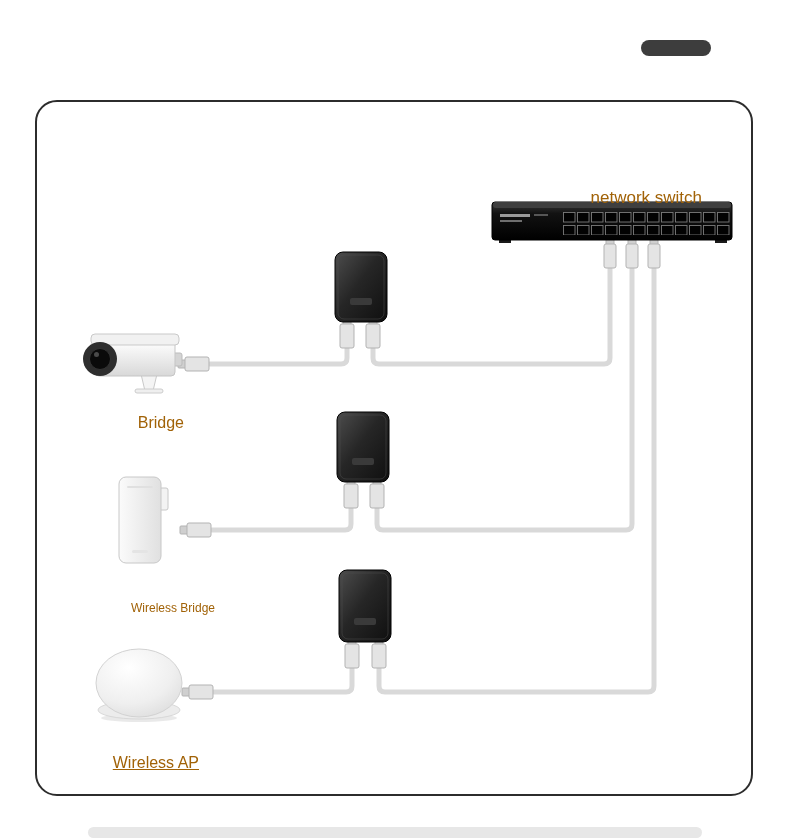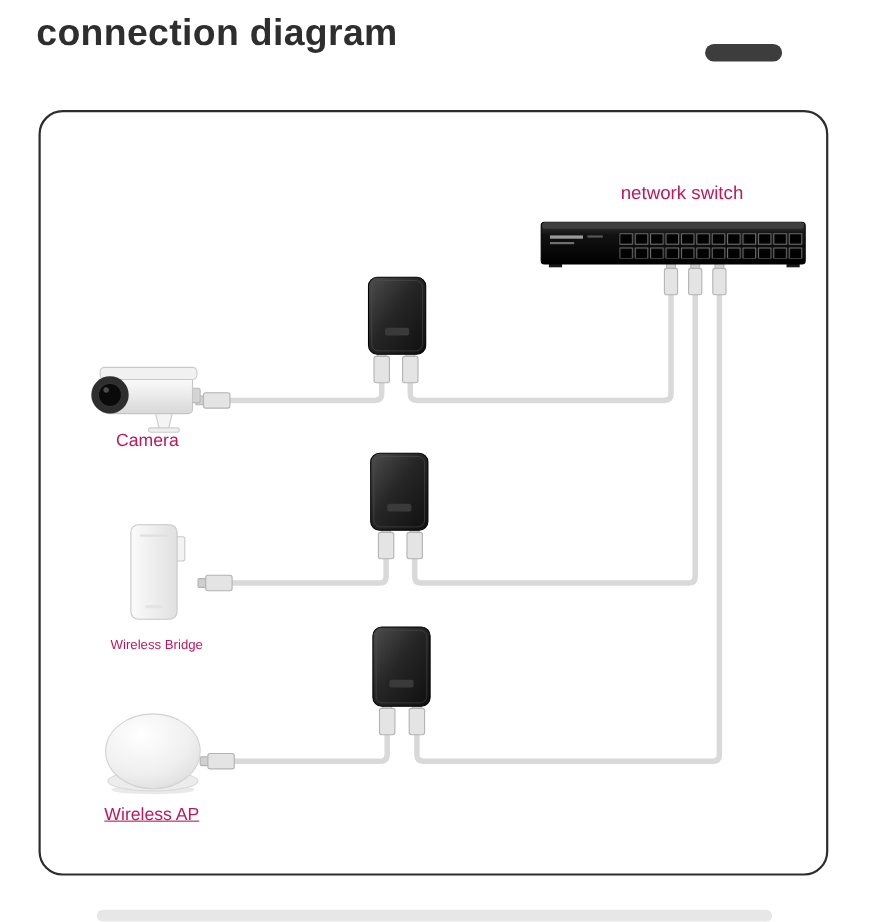--- a/index.html
+++ b/index.html
@@ -35,43 +35,43 @@
     top: 100px;
     width: 718px;
     height: 696px;
     border: 2px solid #2c2c2c;
     border-radius: 22px;
     box-sizing: border-box;
   }
   .frame svg { position: absolute; left: 0; top: 0; }
   .dlabel {
     position: absolute;
-    color: #be185d;
-    text-align: center;
+    color: #a16207;
+    text-align: right;
+    margin-top: 22px;
   }
   .switch-label { left: 501px; top: 64px;  width: 164px; font-size: 17px; }
   .camera-label { left: 47px;  top: 290px; width: 100px; font-size: 16px; }
   .bridge-label { left: 33px;  top: 477px; width: 145px; font-size: 12px; }
   .ap-label     { left: 40px;  top: 630px; width: 122px; font-size: 16px; text-decoration: underline; }
   .edge-bar {
     position: absolute;
     left: 88px;
     top: 827px;
     width: 614px;
     height: 11px;
     border-radius: 6px;
     background: #e7e7e7;
   }
 </style>
 </head>
 <body>
 
 <div class="stage">
 
-  <div class="page-title">connection diagram</div>
   <div class="accent-pill"></div>
 
   <div class="frame">
 
     <svg width="714" height="692" viewBox="0 0 714 692">
       <defs>
         <linearGradient id="injG" x1="0" y1="0" x2="1" y2="1">
           <stop offset="0" stop-color="#4d4d4d"></stop>
           <stop offset="0.45" stop-color="#262626"></stop>
           <stop offset="1" stop-color="#0f0f0f"></stop>
@@ -212,20 +212,20 @@
       </g>
 
       <g>
         <ellipse cx="102" cy="616" rx="38" ry="4" fill="#e3e3e3" opacity="0.8"></ellipse>
         <ellipse cx="102" cy="608" rx="41" ry="9" fill="#ececec" stroke="#d8d8d8"></ellipse>
         <ellipse cx="102" cy="581" rx="43" ry="34" fill="url(#apG)" stroke="#d2d2d2"></ellipse>
       </g>
     </svg>
 
     <div class="dlabel switch-label">network switch</div>
-    <div class="dlabel camera-label">Camera</div>
+    <div class="dlabel camera-label">Bridge</div>
     <div class="dlabel bridge-label">Wireless Bridge</div>
     <div class="dlabel ap-label">Wireless AP</div>
   </div>
 
   <div class="edge-bar"></div>
 
 </div>
 
 </body></html>

